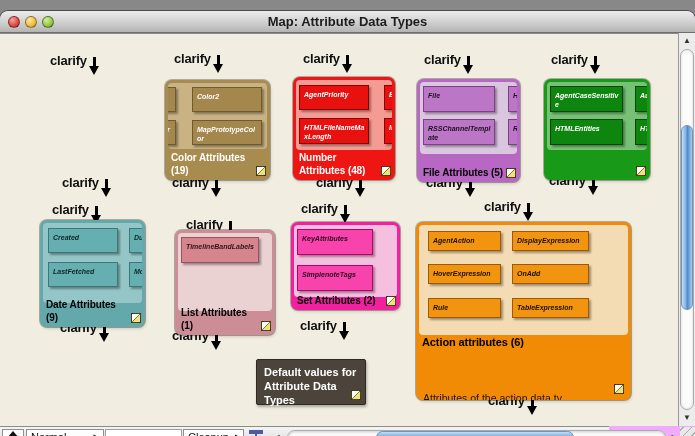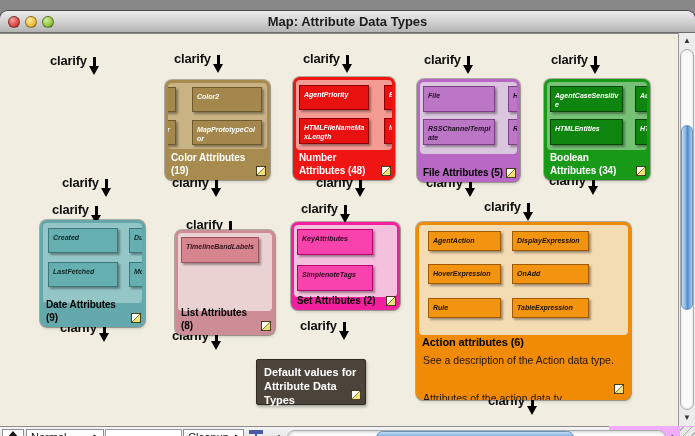--- a/index.html
+++ b/index.html
@@ -198,40 +198,39 @@
       <div class="flag"></div>
     </div>
 
     <div class="mapbox" style="left:544px;top:45px;width:106px;height:101px;--bg:#189A18;--inner:#77C177;--kid:#0E850E;--kidb:#064706;--kidt:#FFFFFF;--tt:#FFFFFF">
       <div class="kids" style="height:68px">
         <div class="kid" style="left:3px;top:4px;width:73px;height:26px">AgentCaseSensitive</div>
         <div class="kid" style="left:88px;top:4px;width:70px;height:26px">Aut</div>
         <div class="kid" style="left:3px;top:37px;width:73px;height:26px">HTMLEntities</div>
         <div class="kid" style="left:88px;top:37px;width:70px;height:26px">HTM</div>
       </div>
-      <div class="btitle">Boolean Attributes (34)</div>
       <div class="flag"></div>
     </div>
 
     <div class="mapbox" style="left:40px;top:186px;width:105px;height:107px;--bg:#63A9AB;--inner:#95C6C7;--kid:#66AFB1;--kidb:#3D7779;--kidt:#0E2626;--tt:#000000">
       <div class="kids" style="height:80px">
         <div class="kid" style="left:5px;top:5px;width:70px;height:25px">Created</div>
         <div class="kid" style="left:86px;top:5px;width:70px;height:25px">Due</div>
         <div class="kid" style="left:5px;top:39px;width:70px;height:25px">LastFetched</div>
         <div class="kid" style="left:86px;top:39px;width:70px;height:25px">Mod</div>
       </div>
       <div class="btitle">Date Attributes (9)</div>
       <div class="flag"></div>
     </div>
 
     <div class="mapbox" style="left:175px;top:196px;width:100px;height:105px;--bg:#CC8D97;--inner:#EAD2D3;--kid:#D6858F;--kidb:#9C525C;--kidt:#33141B;--tt:#000000">
       <div class="kids" style="height:78px">
         <div class="kid" style="left:3px;top:4px;width:78px;height:26px">TimelineBandLabels</div>
       </div>
-      <div class="btitle">List Attributes (8)</div>
+      <div class="btitle">List Attributes (1)</div>
       <div class="flag"></div>
     </div>
 
     <div class="mapbox" style="left:291px;top:188px;width:109px;height:88px;--bg:#F2209F;--inner:#F4C0DD;--kid:#F743AB;--kidb:#B80070;--kidt:#2B0A1E;--tt:#000000">
       <div class="kids" style="height:72px">
         <div class="kid" style="left:3px;top:4px;width:76px;height:26px">KeyAttributes</div>
         <div class="kid" style="left:3px;top:40px;width:76px;height:26px">SimplenoteTags</div>
       </div>
       <div class="btitle">Set Attributes (2)</div>
       <div class="flag"></div>
@@ -240,21 +239,20 @@
     <div class="mapbox" style="left:416px;top:188px;width:215px;height:178px;--bg:#F18A04;--inner:#F3DBB4;--kid:#F2940F;--kidb:#9E5A00;--kidt:#1A1000;--tt:#000000">
       <div class="kids" style="height:110px">
         <div class="kid" style="left:9px;top:6px;width:73px;height:20px">AgentAction</div>
         <div class="kid" style="left:93px;top:6px;width:77px;height:20px">DisplayExpression</div>
         <div class="kid" style="left:9px;top:39px;width:73px;height:20px">HoverExpression</div>
         <div class="kid" style="left:93px;top:39px;width:77px;height:20px">OnAdd</div>
         <div class="kid" style="left:9px;top:73px;width:73px;height:20px">Rule</div>
         <div class="kid" style="left:93px;top:73px;width:77px;height:20px">TableExpression</div>
       </div>
       <div class="btitle" style="bottom:auto;top:114px;right:6px;font-size:11px">Action attributes (6)</div>
-      <div class="abody" style="top:132px">See a description of the Action data type.</div>
       <div class="abody" style="top:170px">Attributes of the action data ty</div>
       <div class="flag" style="bottom:auto;top:162px;right:7px"></div>
     </div>
 
     <div class="darknote">
       <span>Default values for Attribute Data Types</span>
       <div class="flag"></div>
     </div>
 
   </div>

